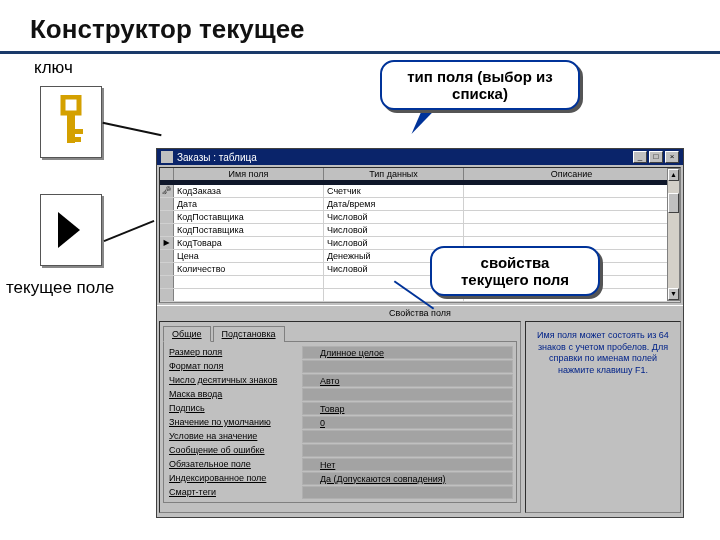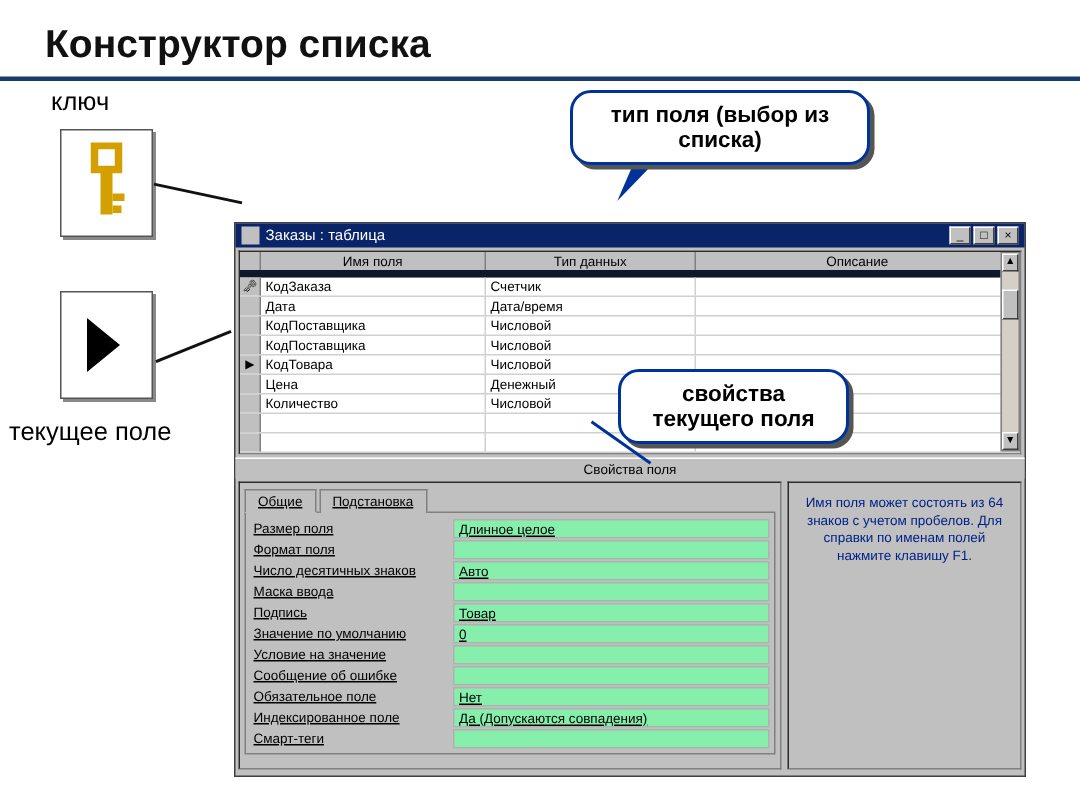--- a/index.html
+++ b/index.html
@@ -52,21 +52,21 @@
     border: 2px solid #003399;
     border-radius: 14px;
     padding: 6px 18px;
     font-size: 15px;
     font-weight: bold;
     text-align: center;
     box-shadow: 3px 3px 0 #555;
     z-index: 50;
   }
   .callout-type { top: 60px; left: 380px; width: 200px; }
-  .callout-props { top: 246px; left: 412px; width: 154px; }
+  .callout-props { top: 246px; left: 430px; width: 170px; }
 
   .callout-tail {
     position: absolute;
     width: 0; height: 0;
     z-index: 49;
   }
   .tail-type {
     top: 104px; left: 414px;
     border-left: 8px solid transparent;
     border-right: 8px solid transparent;
@@ -218,24 +218,24 @@
   }
   .prow {
     display: flex;
     font-size: 9px;
     height: 14px;
     align-items: center;
   }
   .prow .plabel { width: 135px; padding-left: 2px; }
   .prow .pval {
     flex: 1;
-    background: #86efac;
+    background: #a3a3a3;
     border: 1px solid #b0b0b0;
     height: 13px;
-    padding-left: 3px;
+    padding-left: 17px;
     line-height: 12px;
   }
   .props-right {
     flex: 1;
     background: #c0c0c0;
     border: 1px inset #808080;
     display: flex;
     align-items: flex-start;
     justify-content: center;
     padding: 8px;
@@ -254,21 +254,21 @@
     height: 133px;
     background: #d4d0c8;
     border: 1px solid #808080;
   }
   .scroll-v .thumb { background:#c0c0c0; border:1px solid #fff; border-right-color:#404040; border-bottom-color:#404040; height:20px; margin:12px 0;}
   .scroll-btn { height:12px; background:#c0c0c0; border:1px solid #fff; border-right-color:#404040; border-bottom-color:#404040; font-size:7px; text-align:center; line-height:10px;}
 </style>
 </head>
 <body>
 
-<div class="slide-title">Конструктор списка</div>
+<div class="slide-title">Конструктор текущее</div>
 
 <div class="label-key">ключ</div>
 <div class="label-current">текущее поле</div>
 
 <div class="icon-box icon-key-box">
   <svg class="key-svg" viewBox="0 0 36 54">
     <rect x="10" y="2" width="16" height="16" fill="none" stroke="#d4a000" stroke-width="5"></rect>
     <rect x="14" y="18" width="8" height="30" fill="#d4a000"></rect>
     <rect x="22" y="34" width="8" height="5" fill="#d4a000"></rect>
     <rect x="22" y="42" width="6" height="5" fill="#d4a000"></rect>

